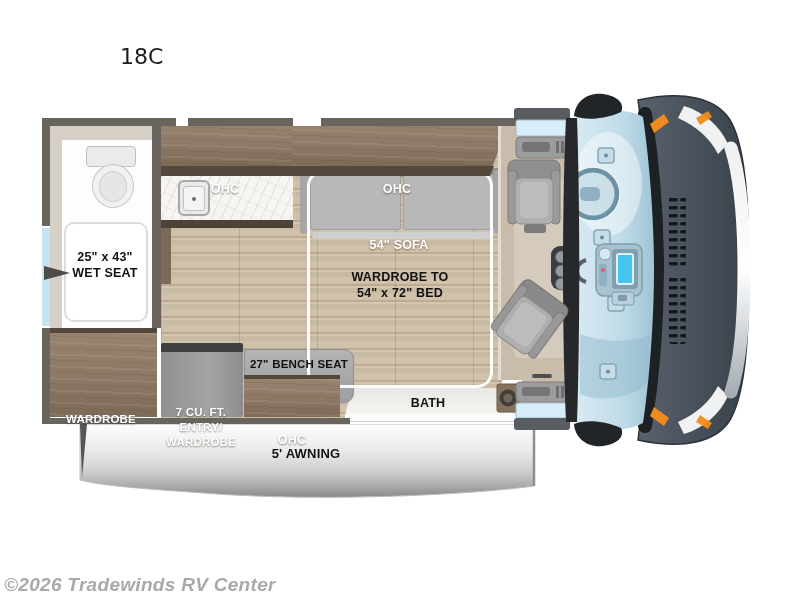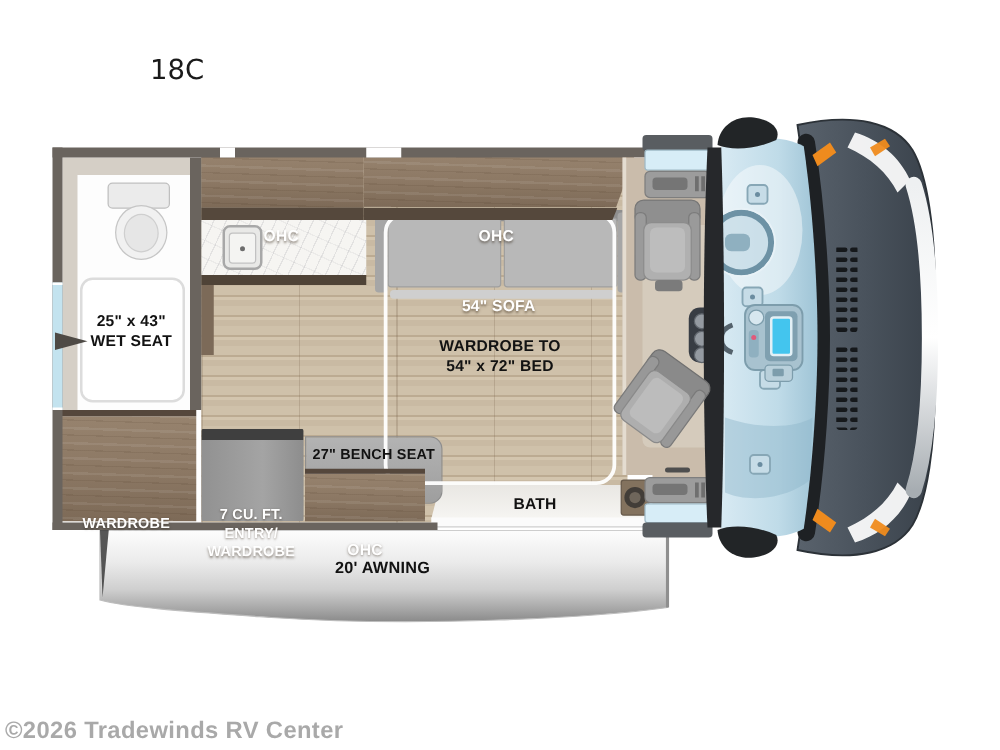--- a/index.html
+++ b/index.html
@@ -19,21 +19,21 @@
       repeating-linear-gradient(90deg, rgba(110,88,66,.22) 0 1px, rgba(0,0,0,0) 1px 78px),
       repeating-linear-gradient(180deg, #d3c5ae 0 2px, #c9baa3 2px 7px, #cfc1aa 7px 14px, #bcab92 14px 16px);}
   .wall{background:#6a645e;}
   .marble{background:
       repeating-linear-gradient(115deg, rgba(150,150,158,.20) 0 1px, rgba(0,0,0,0) 1px 9px),
       repeating-linear-gradient(24deg, rgba(170,170,175,.14) 0 1px, rgba(0,0,0,0) 1px 13px),
       #f6f5f2;}
   .darkedge{background:#55483c;}
   #title{position:absolute;left:120px;top:44px;font-family:"DejaVu Sans",sans-serif;
          font-size:22px;color:#1a1a1a;}
-  #watermark{position:absolute;left:4px;top:574px;font-size:19px;font-weight:bold;
+  #watermark{position:absolute;left:4px;top:574px;font-size:19px;font-weight:bold;font-style:italic;
          color:#a9a9a9;letter-spacing:.3px;}
 </style>
 </head>
 <body>
 
 <div id="stage">
 
   <div id="title">18C</div>
   <div id="watermark">©2026 Tradewinds RV Center</div>
 
@@ -44,21 +44,21 @@
           <stop offset=".35" stop-color="#ebebeb"></stop>
         <stop offset=".65" stop-color="#cfcfcf"></stop>
           <stop offset=".88" stop-color="#a3a3a3"></stop>
         <stop offset="1" stop-color="#8a8a8a"></stop>
       </linearGradient>
     </defs>
     <path d="M3,0 L457,0 L457,62 C400,70 260,78 140,70 C70,65 25,62 3,56 Z" fill="url(#awnG)" stroke="#bdbdbd" stroke-width="1"></path>
     <path d="M3,0 L10,0 L5,54 Z" fill="#3a3a3a" opacity=".85"></path>
     <path d="M457,0 L457,62" stroke="#8f8f8f" stroke-width="2.5"></path>
   </svg>
-  <div class="lbl black" style="left:306px;top:446px;font-size:13px;z-index:2">20' AWNING</div>
+  <div class="lbl black" style="left:306px;top:446px;font-size:13px;z-index:2">5' AWNING</div>
 
   <div class="a floor-wood" style="left:161px;top:126px;width:341px;height:292px;z-index:1"></div>
 
   <div class="a" style="left:50px;top:126px;width:102px;height:202px;background:#d5cfc6;z-index:2"></div>
   <div class="a" style="left:62px;top:140px;width:90px;height:188px;background:#fdfdfd;z-index:2"></div>
   <div class="a" style="left:64px;top:222px;width:84px;height:100px;background:#ffffff;border:2px solid #dcdcdc;border-radius:10px;box-sizing:border-box;z-index:3"></div>
   <div class="a" style="left:86px;top:146px;width:50px;height:21px;background:#ebebeb;border:1.5px solid #bfbfbf;border-radius:4px;box-sizing:border-box;z-index:3"></div>
   <div class="a" style="left:92px;top:164px;width:42px;height:44px;background:#f1f1f1;border:1.5px solid #c6c6c6;border-radius:50%;box-sizing:border-box;z-index:3"></div>
   <div class="a" style="left:99px;top:171px;width:28px;height:31px;background:#e6e6e6;border:1px solid #cfcfcf;border-radius:50%;box-sizing:border-box;z-index:3"></div>
   <div class="a lbl black" style="left:105px;top:250px;z-index:7">25" x 43"</div>

